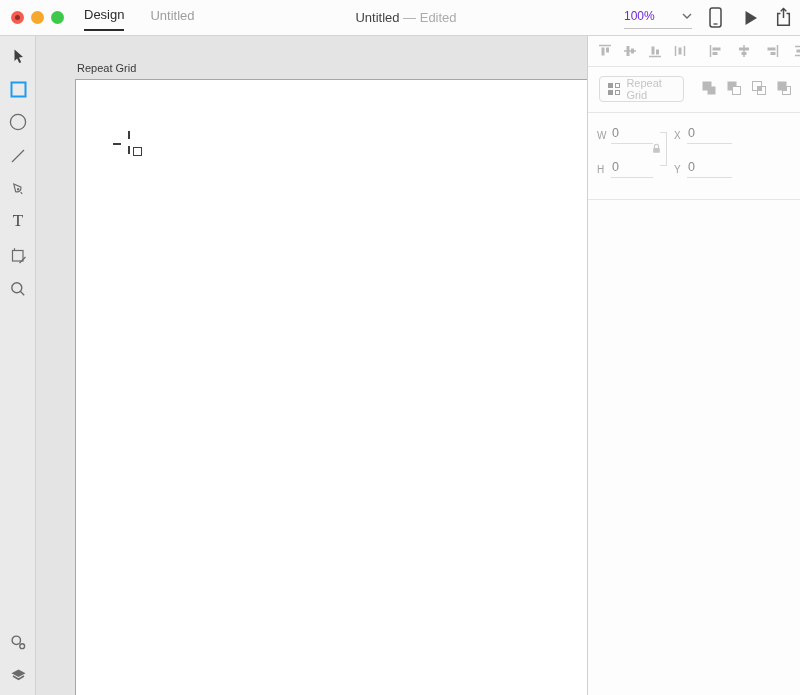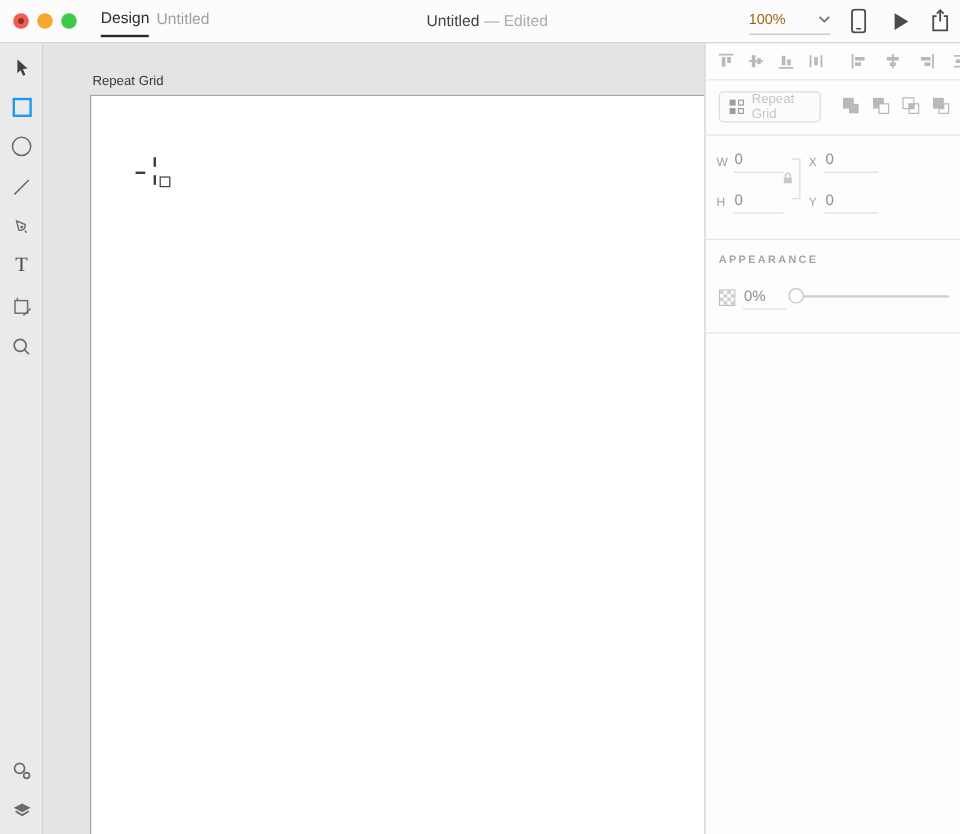--- a/index.html
+++ b/index.html
@@ -9,30 +9,30 @@
   
   .titlebar { position:absolute; left:0; top:0; width:800px; height:36px; background:#fcfcfc;
               border-bottom:1px solid #d5d5d5; z-index:30; }
   .traffic { position:absolute; left:11px; top:11px; display:flex; gap:7px; }
   .light { width:13px; height:13px; border-radius:50%; position:relative; }
   .light.red { background:var(--traffic-red); }
   .light.red::after { content:""; position:absolute; left:4px; top:4px; width:5px; height:5px;
                       border-radius:50%; background:rgba(60,10,10,.55); }
   .light.yellow { background:var(--traffic-yellow); }
   .light.green { background:var(--traffic-green); }
-  .tabs { position:absolute; left:84px; top:0; height:35px; display:flex; gap:6px; }
+  .tabs { position:absolute; left:84px; top:0; height:35px; display:flex; gap:26px; }
   .tab { height:31px; display:flex; align-items:center; font-size:13px; color:#9e9e9e; cursor:default; }
   .tab.active { color:#2b2b2b; border-bottom:2px solid #2b2b2b; }
   .doc-title { position:absolute; left:0; top:10px; width:100%; text-align:center; font-size:13px;
                pointer-events:none;padding-left:12px; }
   .doc-title .name { color:#424242; }
   .doc-title .status { color:#ababab; }
   .zoom-ctl { position:absolute; left:624px; top:9px; width:68px; display:flex; align-items:center;
               justify-content:space-between; border-bottom:1px solid #c2c2c2; padding-bottom:5px; }
-  .zoom-ctl span { font-size:12px; color:#a16207; }
+  .zoom-ctl span { font-size:12px; color:#6d28d9; }
   .tb-icon { position:absolute; top:7px; }
 
   
   .toolrail { position:absolute; left:0; top:36px; width:36px; height:659px; background:#eaeaea;
               border-right:1px solid #d2d2d2; z-index:20; }
   .tool { position:absolute; left:9px; width:18px; height:18px; display:flex; align-items:center;
           justify-content:center; }
   .tool-T { font-size:17px; color:#4a4a4a; font-family:"Liberation Serif",serif; }
 
   
@@ -311,34 +311,13 @@
     <input class="field" style="left: 99px; top: 47px; width: 45px;" value="0">
     <div class="bracket"></div>
     <div class="lock">
       <svg width="11" height="11" viewBox="0 0 11 11">
         <path d="M3.5 5 V3.2 a2 2 0 0 1 4 0 V5" fill="none" stroke="#c6c6c6" stroke-width="1.1"></path>
         <rect x="2.2" y="5" width="6.6" height="4.8" rx="0.6" fill="#c6c6c6"></rect>
       </svg>
     </div>
   </div>
 
-  <div class="sect appearance">
-    <div class="sect-header">APPEARANCE</div>
-    <div class="op-icon">
-      <svg width="14" height="14" viewBox="0 0 14 14">
-        <rect x="0.5" y="0.5" width="13" height="13" fill="none" stroke="#bdbdbd"></rect>
-        <g fill="#cfcfcf">
-          <rect x="1" y="1" width="3" height="3"></rect>
-            <rect x="7" y="1" width="3" height="3"></rect>
-          <rect x="4" y="4" width="3" height="3"></rect>
-            <rect x="10" y="4" width="3" height="3"></rect>
-          <rect x="1" y="7" width="3" height="3"></rect>
-            <rect x="7" y="7" width="3" height="3"></rect>
-          <rect x="4" y="10" width="3" height="3"></rect>
-            <rect x="10" y="10" width="3" height="3"></rect>
-        </g>
-      </svg>
-    </div>
-    <input class="field op-field" value="0%" style="">
-    <div class="slider-track"></div>
-    <div class="slider-handle"></div>
-  </div>
 </div>
 
 </body></html>

